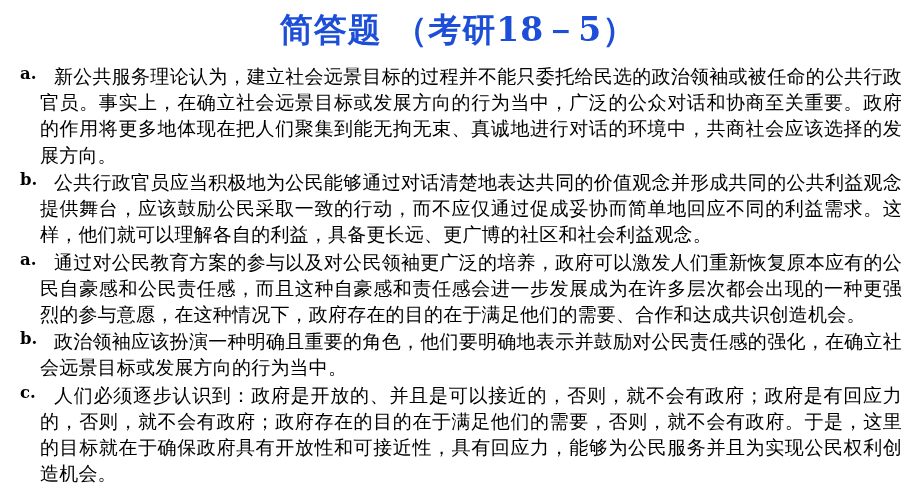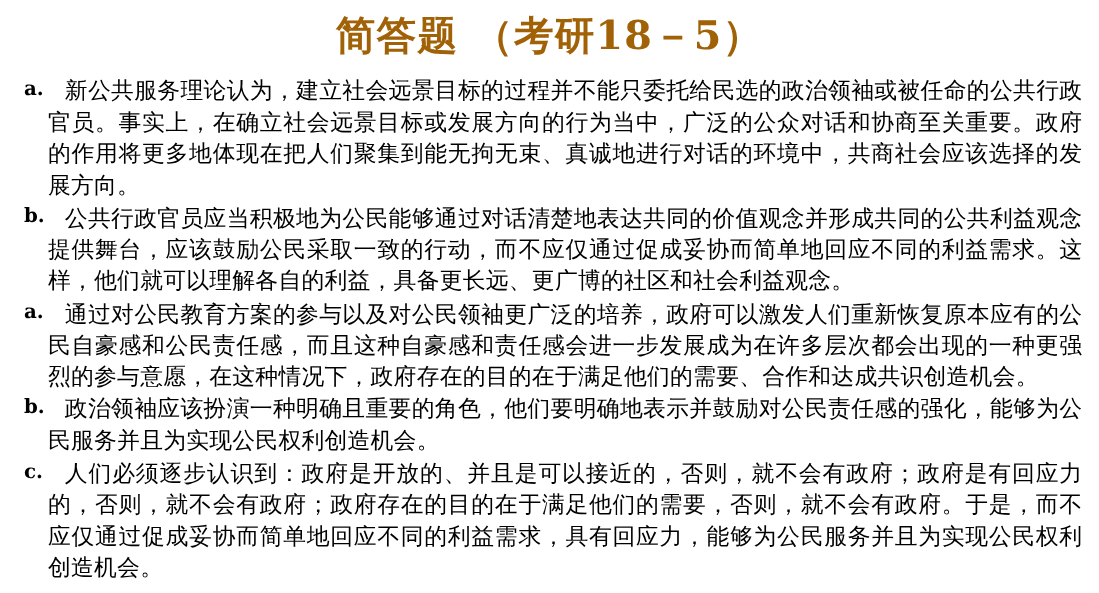--- a/index.html
+++ b/index.html
@@ -19,21 +19,21 @@
     width: 916px;
     height: 494px;
     box-sizing: border-box;
   }
   .title {
     text-align: center;
     font-size: 33px;
     font-weight: bold;
     letter-spacing: 1px;
     margin: 8px 0 10px 0;
-    color: #a16207;
+    color: #1d4ed8;
     font-family: "DejaVu Serif", "Liberation Serif", serif;
   }
   .body-block {
     padding: 0 14px 0 18px;
   }
   .para {
     font-size: 16.5px;
     line-height: 1.38;
     margin: 0 0 1px 0;
     text-align: justify;
@@ -88,22 +88,22 @@
     </div>
 
 
     <div class="lettered">
       <span class="marker">a.</span>
       <span class="text">通过对公民教育方案的参与以及对公民领袖更广泛的培养，政府可以激发人们重新恢复原本应有的公民自豪感和公民责任感，而且这种自豪感和责任感会进一步发展成为在许多层次都会出现的一种更强烈的参与意愿，在这种情况下，政府存在的目的在于满足他们的需要、合作和达成共识创造机会。</span>
     </div>
 
     <div class="lettered">
       <span class="marker">b.</span>
-      <span class="text">政治领袖应该扮演一种明确且重要的角色，他们要明确地表示并鼓励对公民责任感的强化，能够为公民服务并且为实现公民权利创造机会。</span>
+      <span class="text">政治领袖应该扮演一种明确且重要的角色，他们要明确地表示并鼓励对公民责任感的强化，在确立社会远景目标或发展方向的行为当中。</span>
     </div>
 
     <div class="lettered">
       <span class="marker">c.</span>
-      <span class="text">人们必须逐步认识到：政府是开放的、并且是可以接近的，否则，就不会有政府；政府是有回应力的，否则，就不会有政府；政府存在的目的在于满足他们的需要，否则，就不会有政府。于是，而不应仅通过促成妥协而简单地回应不同的利益需求，具有回应力，能够为公民服务并且为实现公民权利创造机会。</span>
+      <span class="text">人们必须逐步认识到：政府是开放的、并且是可以接近的，否则，就不会有政府；政府是有回应力的，否则，就不会有政府；政府存在的目的在于满足他们的需要，否则，就不会有政府。于是，这里的目标就在于确保政府具有开放性和可接近性，具有回应力，能够为公民服务并且为实现公民权利创造机会。</span>
     </div>
 
   </div>
 </div>
 
 </body></html>

